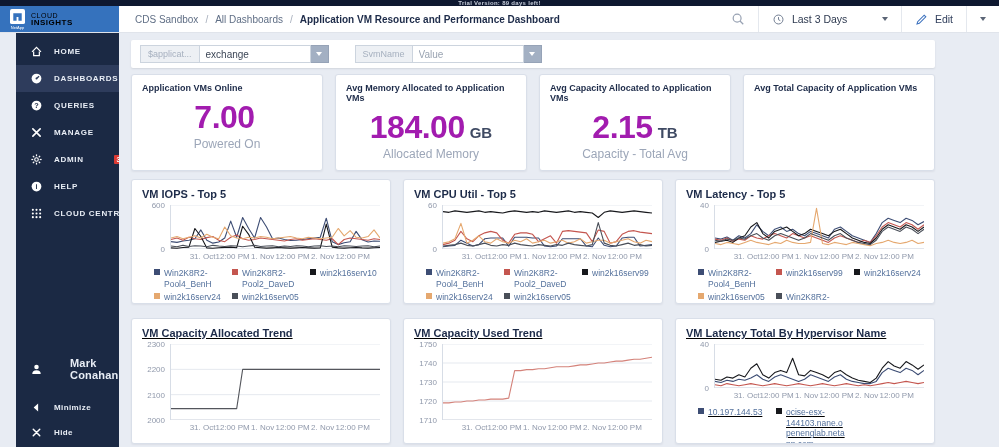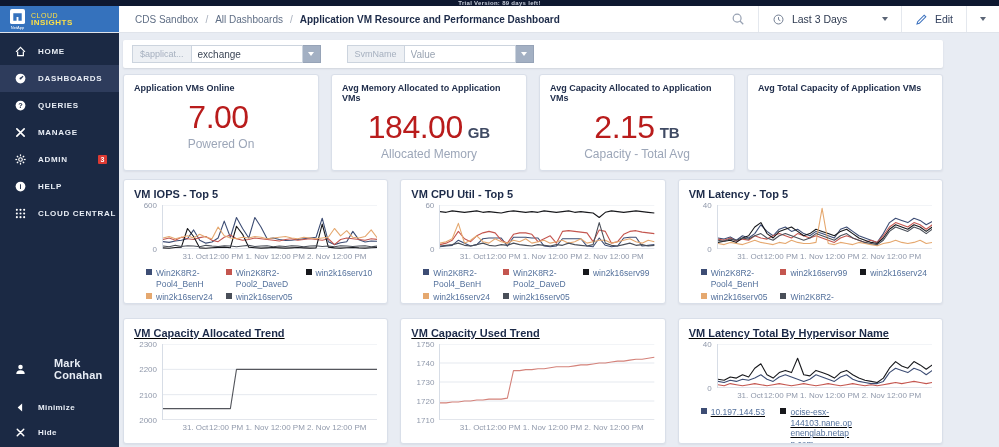--- a/index.html
+++ b/index.html
@@ -11,60 +11,60 @@
     background:#0e1830; color:#c7cedb; font-size:6px; line-height:6px;
     text-align:center; font-weight:bold; letter-spacing:.3px; }
 
   
   .topbar { position:absolute; top:6px; left:0; width:999px; height:27px;
     background:#fff; border-bottom:1px solid #e0e4eb; display:flex; align-items:stretch; }
   .logo-block { width:119px; background:#3572bd; display:flex; align-items:center;
     gap:6px; padding-left:10px; flex:0 0 119px; cursor:pointer; }
   .netapp-mark { width:15px; height:15px; display:block; }
   .netapp-word { font-size:4px; color:#fff; text-align:center; margin-top:1px; }
-  .logo-text { color:#fde047; line-height:1; }
+  .logo-text { color:#000000; line-height:1; }
   .logo-text .l1 { display:block; font-size:7px; letter-spacing:.5px; }
   .logo-text .l2 { display:block; font-size:8px; font-weight:bold; letter-spacing:.5px; }
   .breadcrumb { display:flex; align-items:center; padding-left:16px; gap:7px; font-size:10px; }
   .crumb.link { color:#5f6e85; cursor:pointer; }
   .crumb.current { color:#1d2b49; font-weight:bold; }
   .breadcrumb .sep { color:#a8b0bd; }
   .topbar-right { margin-left:auto; display:flex; align-items:center; height:100%; }
   .vdiv { width:1px; height:100%; background:#e4e8ee; }
   .tb-btn { display:flex; align-items:center; gap:7px; height:100%; padding:0 13px;
     background:none; border:none; cursor:pointer; font-family:inherit; }
   .time-range { width:142px; }
   .time-range .lbl { font-size:10.5px; color:#2e3a50; }
   .time-range .chev { margin-left:auto; }
   .edit-btn .lbl { font-size:10.5px; color:#33415e; }
   .chev { width:0; height:0; border-left:3.5px solid transparent;
     border-right:3.5px solid transparent; border-top:4.5px solid #5b6576; display:inline-block; }
 
   
-  .sidebar { position:absolute; top:33px; left:0; width:119px; height:414px;
+  .sidebar { position:absolute; top:33px; left:16px; width:119px; height:414px;
     background:#1b2944; }
   .side-nav { padding-top:5px; }
   .side-item { display:flex; align-items:center; gap:11px; padding:7px 0 7px 14px;
     cursor:pointer; }
   .side-item.active { background:#2e3c5c; }
   .nav-ic { width:13px; height:13px; flex:0 0 13px; display:flex; }
   .nav-ic svg { width:13px; height:13px; }
   .nav-lbl { font-size:8px; font-weight:bold; letter-spacing:.7px; color:#e8edf5; }
   .badge { margin-left:auto; margin-right:12px; background:#dd3a33; color:#fff;
     font-size:7px; font-weight:bold; min-width:9px; height:9px; line-height:9px;
     text-align:center; border-radius:1px; padding:0 1px; }
   .side-bottom { position:absolute; bottom:2px; left:0; right:0; }
   .side-bottom .side-item { padding:6px 0 6px 14px; }
   .side-bottom .user-row { margin-bottom:8px; }
   .side-bottom .user-row .nav-lbl { font-size:11px; letter-spacing:.2px; text-transform:none;padding-left:16px; }
   .side-bottom .small .nav-lbl { font-size:8px; letter-spacing:.4px; }
 
   
   .main { position:absolute; top:33px; left:119px; width:828px; height:414px;
-    background:#e8ecf3; padding:7px 4px 8px; overflow:hidden; }
+    background:#e8ecf3; padding:7px 12px 8px; overflow:hidden; }
 
   .filter-card { background:#fff; height:28px; border-radius:2px;
     box-shadow:0 1px 2px rgba(16,24,40,.10); display:flex; align-items:center;
     padding:0 9px; gap:26px; }
   .filter-group { display:flex; align-items:stretch; height:18px; }
   .filter-chip { background:#edf0f4; border:1px solid #ccd4de; border-right:none;
     color:#a6b0bf; font-size:9px; display:flex; align-items:center; padding:0 7px; }
   .filter-input { border:1px solid #ccd4de; width:112px; font-size:10px; color:#3c4656;
     padding:0 6px; font-family:inherit; outline:none; }
   .filter-input::placeholder { color:#9aa4b2; }
@@ -72,21 +72,21 @@
     display:flex; align-items:center; justify-content:center; cursor:pointer; }
   .filter-sq .chev { border-top-color:#fff; border-left-width:3px; border-right-width:3px;
     border-top-width:4px; }
 
   .kpi-row { display:flex; gap:12px; margin-top:6px; height:97px; }
   .card { background:#fff; border:1px solid #d9dfe9; border-radius:3px;
     box-shadow:0 1px 2px rgba(16,24,40,.06); }
   .kpi-card { flex:1; padding:8px 10px; }
   .kpi-title { font-size:9px; font-weight:bold; color:#1d2b49; }
   .kpi-center { text-align:center; margin-top:6px; }
-  .kpi-value .num { font-size:32px; font-weight:normal; color:#b91c1c; letter-spacing:-.5px; }
+  .kpi-value .num { font-size:32px; font-weight:bold; color:#a21caf; letter-spacing:-.5px; }
   .kpi-value .unit { font-size:15px; font-weight:bold; color:#3f4a63; margin-left:5px; }
   .kpi-sub { font-size:12px; color:#9ca6b8; margin-top:1px; }
 
   .charts-row { display:flex; gap:12px; margin-top:8px; height:125px; }
   .charts-row.second { margin-top:14px; height:126px;text-decoration:underline; }
   .chart-card { flex:1; padding:8px 10px 4px; overflow:hidden; }
   .chart-title { font-size:11px; font-weight:bold; color:#1d2b49; }
   .chart-body { display:flex; margin-top:5px; }
   .y-axis { width:28px; position:relative; flex:0 0 28px; }
   .y-axis span { position:absolute; right:5px; font-size:8px; color:#9099ab; }

